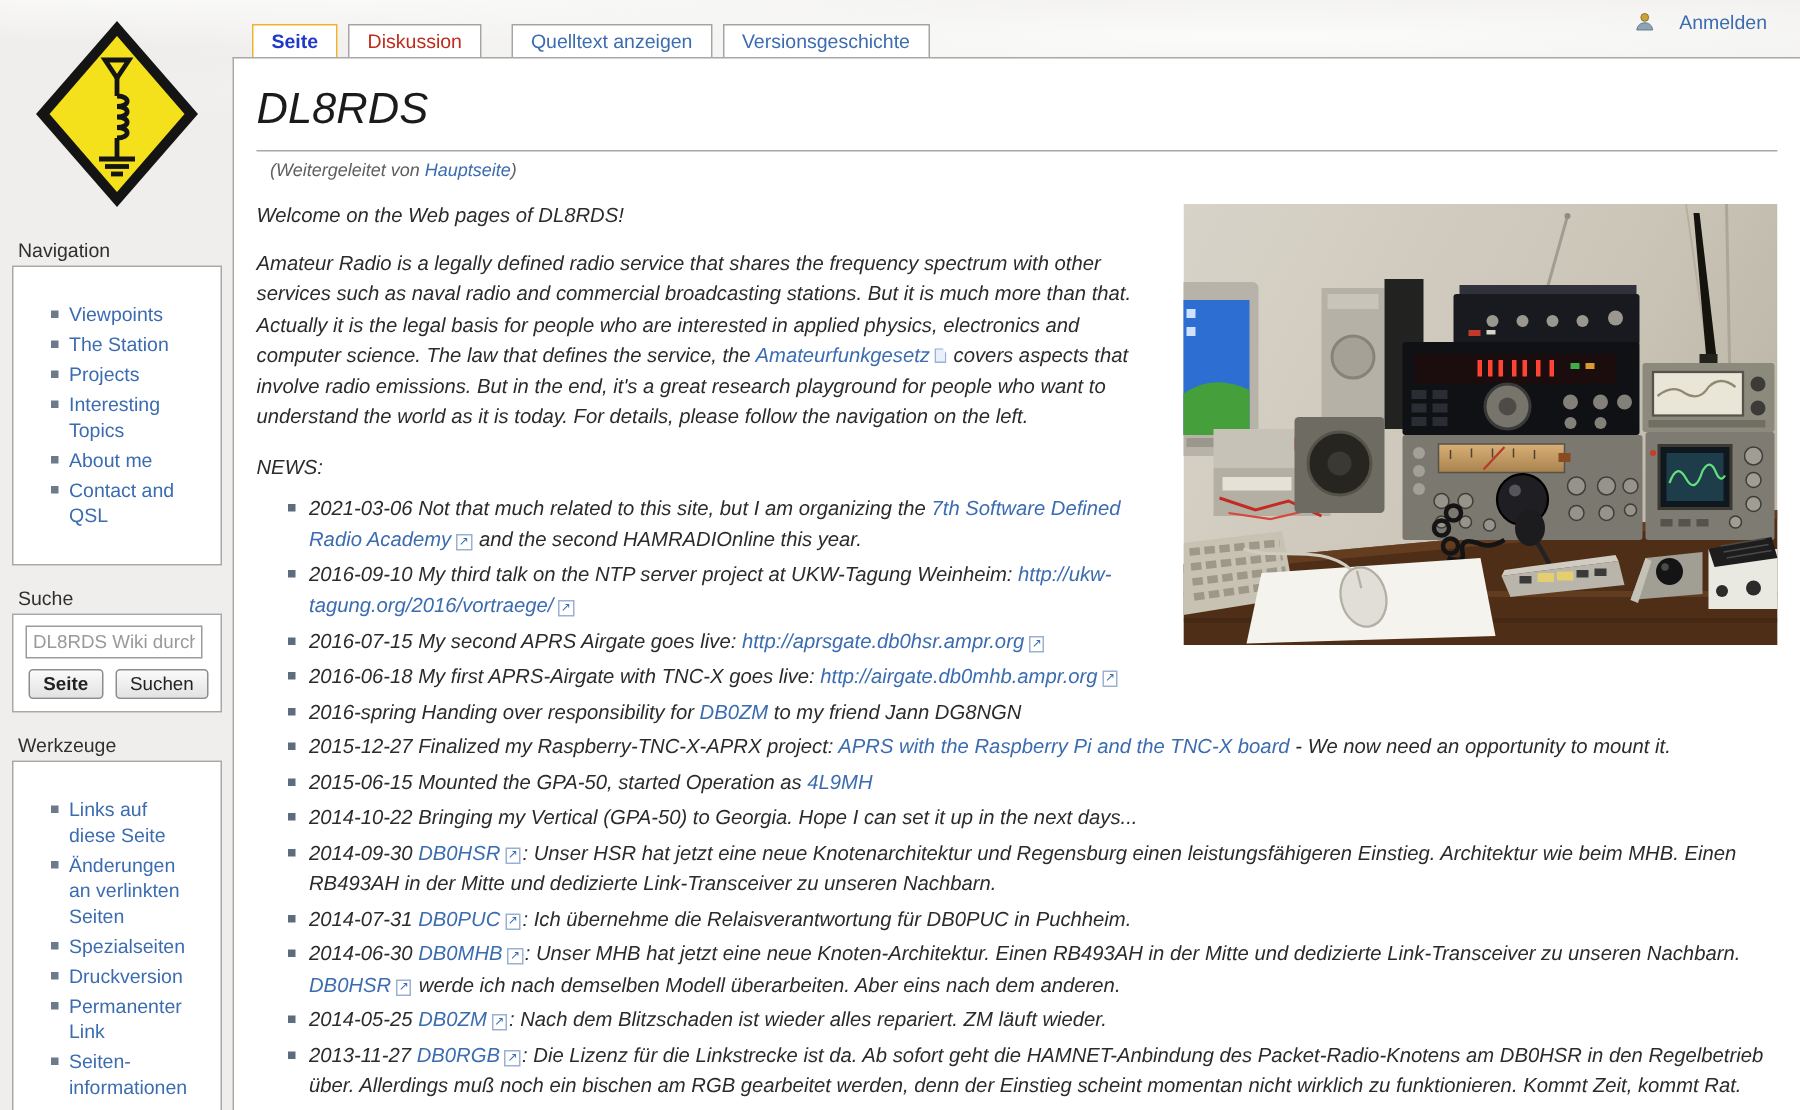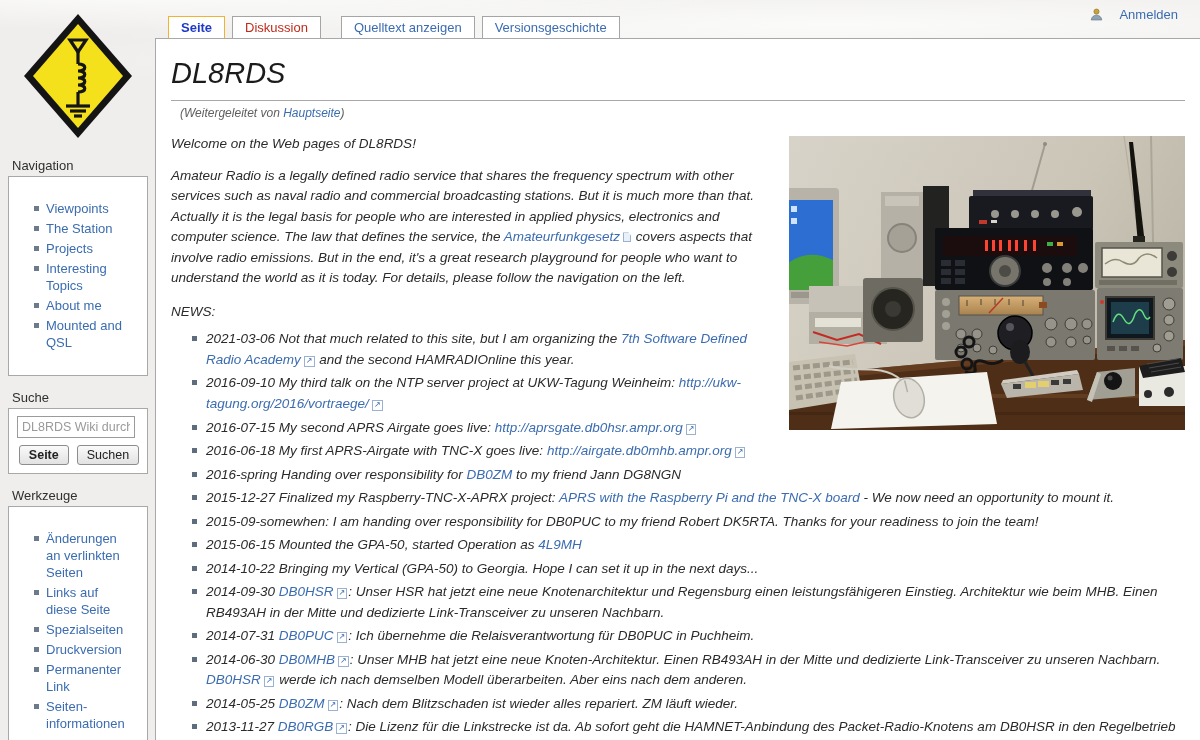--- a/index.html
+++ b/index.html
@@ -116,42 +116,42 @@
 
   <div class="side-section">
     <div class="side-title">Navigation</div>
     <div class="side-box">
       <ul>
           <li><a class="lnk ilink">Viewpoints</a></li>
           <li><a class="lnk ilink">The Station</a></li>
           <li><a class="lnk ilink">Projects</a></li>
           <li><a class="lnk ilink">Interesting Topics</a></li>
           <li><a class="lnk ilink">About me</a></li>
-          <li><a class="lnk ilink">Mounted and QSL</a></li>
+          <li><a class="lnk ilink">Contact and QSL</a></li>
         </ul>
     </div>
   </div>
 
   <div class="side-section">
     <div class="side-title">Suche</div>
     <div class="side-box search-box">
       <input type="text" placeholder="DL8RDS Wiki durchsuchen" style="">
       <div class="search-btns">
         <button class="go">Seite</button>
         <button>Suchen</button>
       </div>
     </div>
   </div>
 
   <div class="side-section">
     <div class="side-title">Werkzeuge</div>
     <div class="side-box">
       <ul>
+          <li><a class="lnk ilink">Links auf diese Seite</a></li>
           <li><a class="lnk ilink">Änderungen an verlinkten Seiten</a></li>
-          <li><a class="lnk ilink">Links auf diese Seite</a></li>
           <li><a class="lnk ilink">Spezialseiten</a></li>
           <li><a class="lnk ilink">Druckversion</a></li>
           <li><a class="lnk ilink">Permanenter Link</a></li>
           <li><a class="lnk ilink">Seiten­informationen</a></li>
         </ul>
     </div>
   </div>
 </div>
 
 <div class="tabs">
@@ -364,21 +364,20 @@
   <p>Welcome on the Web pages of DL8RDS!</p>
   <p>Amateur Radio is a legally defined radio service that shares the frequency spectrum with other services such as naval radio and commercial broadcasting stations. But it is much more than that. Actually it is the legal basis for people who are interested in applied physics, electronics and computer science. The law that defines the service, the <a class="lnk elink">Amateurfunkgesetz</a><span class="page-ico"></span> covers aspects that involve radio emissions. But in the end, it's a great research playground for people who want to understand the world as it is today. For details, please follow the navigation on the left.</p>
   <p class="news-label">NEWS:</p>
   <ul class="bullets">
       <li>2021-03-06 Not that much related to this site, but I am organizing the <a class="lnk elink">7th Software Defined Radio Academy</a><span class="ext-ico">↗</span> and the second HAMRADIOnline this year.</li>
       <li>2016-09-10 My third talk on the NTP server project at UKW-Tagung Weinheim: <a class="lnk elink">http://ukw-tagung.org/2016/vortraege/</a><span class="ext-ico">↗</span></li>
       <li>2016-07-15 My second APRS Airgate goes live: <a class="lnk elink">http://aprsgate.db0hsr.ampr.org</a><span class="ext-ico">↗</span></li>
       <li>2016-06-18 My first APRS-Airgate with TNC-X goes live: <a class="lnk elink">http://airgate.db0mhb.ampr.org</a><span class="ext-ico">↗</span></li>
       <li>2016-spring Handing over responsibility for <a class="lnk ilink">DB0ZM</a> to my friend Jann DG8NGN</li>
       <li>2015-12-27 Finalized my Raspberry-TNC-X-APRX project: <a class="lnk ilink">APRS with the Raspberry Pi and the TNC-X board</a> - We now need an opportunity to mount it.</li>
-      <li>2015-09-somewhen: I am handing over responsibility for DB0PUC to my friend Robert DK5RTA. Thanks for your readiness to join the team!</li>
       <li>2015-06-15 Mounted the GPA-50, started Operation as <a class="lnk ilink">4L9MH</a></li>
       <li>2014-10-22 Bringing my Vertical (GPA-50) to Georgia. Hope I can set it up in the next days...</li>
       <li>2014-09-30 <a class="lnk elink">DB0HSR</a><span class="ext-ico">↗</span>: Unser HSR hat jetzt eine neue Knotenarchitektur und Regensburg einen leistungsfähigeren Einstieg. Architektur wie beim MHB. Einen RB493AH in der Mitte und dedizierte Link-Transceiver zu unseren Nachbarn.</li>
       <li>2014-07-31 <a class="lnk elink">DB0PUC</a><span class="ext-ico">↗</span>: Ich übernehme die Relaisverantwortung für DB0PUC in Puchheim.</li>
       <li>2014-06-30 <a class="lnk elink">DB0MHB</a><span class="ext-ico">↗</span>: Unser MHB hat jetzt eine neue Knoten-Architektur. Einen RB493AH in der Mitte und dedizierte Link-Transceiver zu unseren Nachbarn. <a class="lnk elink">DB0HSR</a><span class="ext-ico">↗</span> werde ich nach demselben Modell überarbeiten. Aber eins nach dem anderen.</li>
       <li>2014-05-25 <a class="lnk elink">DB0ZM</a><span class="ext-ico">↗</span>: Nach dem Blitzschaden ist wieder alles repariert. ZM läuft wieder.</li>
       <li>2013-11-27 <a class="lnk elink">DB0RGB</a><span class="ext-ico">↗</span>: Die Lizenz für die Linkstrecke ist da. Ab sofort geht die HAMNET-Anbindung des Packet-Radio-Knotens am DB0HSR in den Regelbetrieb über. Allerdings muß noch ein bischen am RGB gearbeitet werden, denn der Einstieg scheint momentan nicht wirklich zu funktionieren. Kommt Zeit, kommt Rat.</li>
     </ul>
 
 </div>

